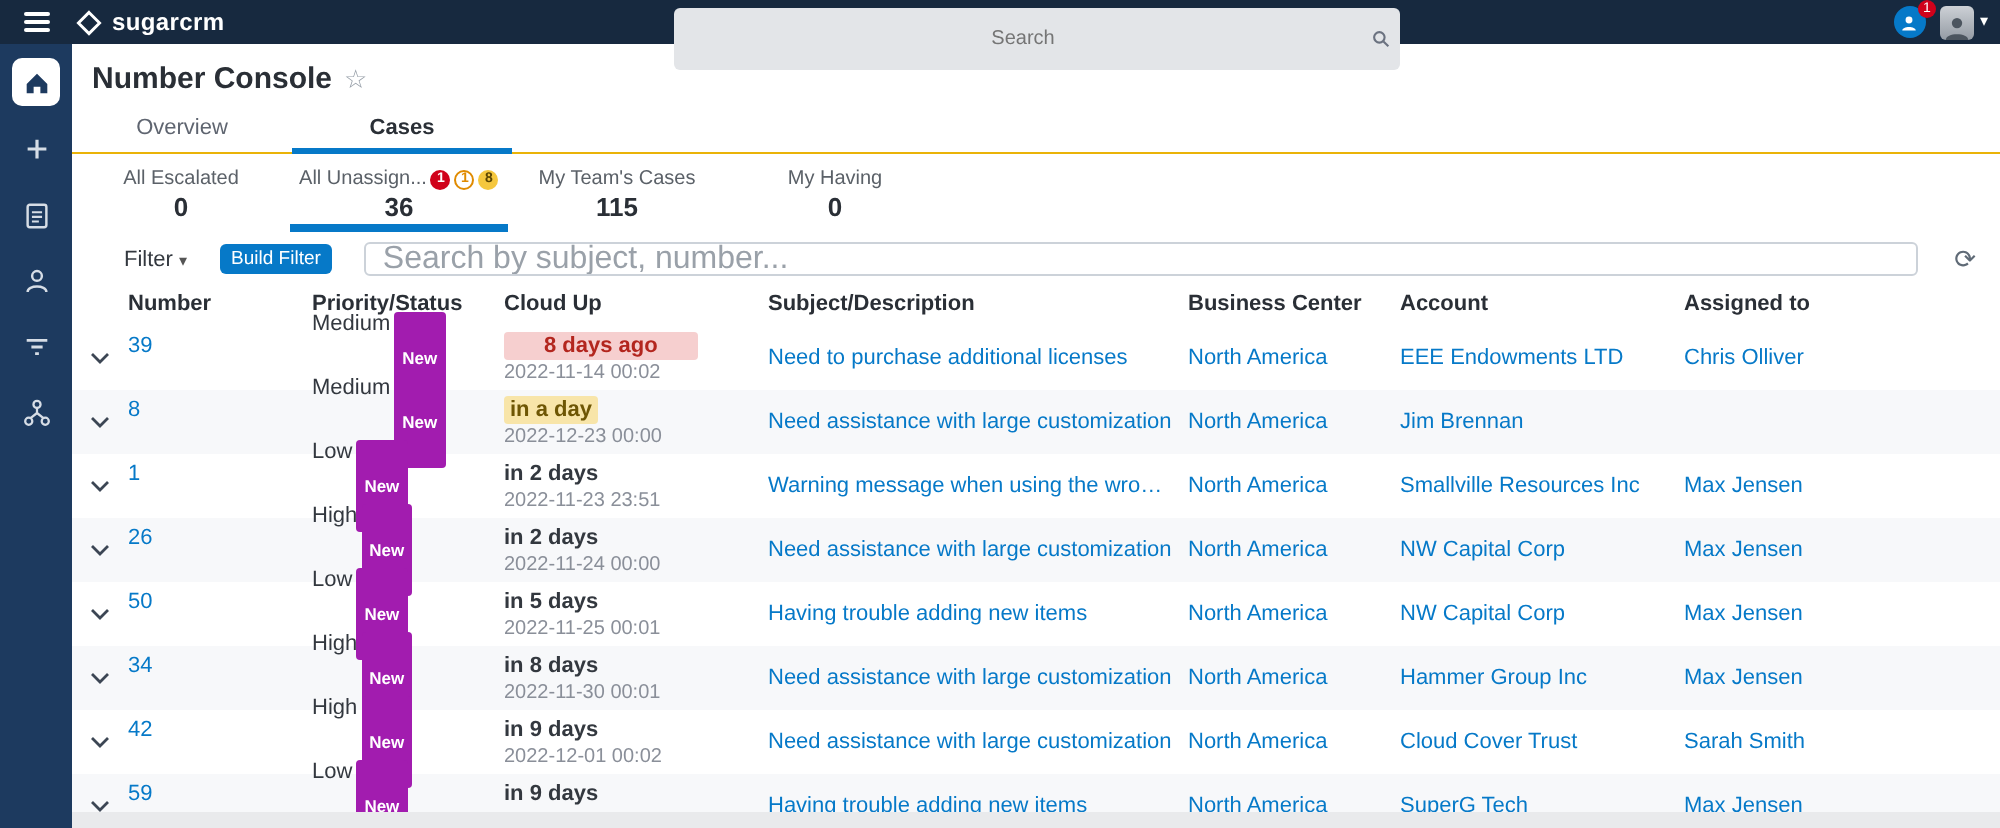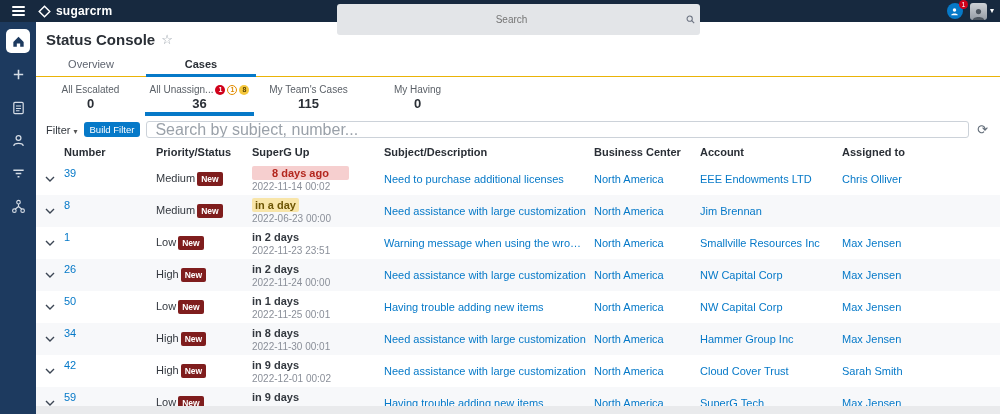--- a/index.html
+++ b/index.html
@@ -41,40 +41,40 @@
   .metrics{display:flex;padding-top:5px}
   .metric{width:109px;text-align:center;padding:2px 4px 5px;cursor:pointer;position:relative}
   .metric-label{font-size:10px;color:#5b6168;white-space:nowrap;overflow:hidden;display:flex;justify-content:center;align-items:center;gap:2px}
   .metric-value{font-size:13px;font-weight:bold;color:#2a2f36;margin-top:1px}
   .metric.active::after{content:"";position:absolute;left:0;right:0;bottom:0;height:4px;background:#0679c8}
   .mbadge{display:inline-block;min-width:10px;height:10px;line-height:10px;border-radius:5px;font-size:7px;font-weight:bold;text-align:center;padding:0 1px;flex:none}
   .mbadge.red{background:#d0021b;color:#fff}
   .mbadge.outline{background:#fff;border:1px solid #e08b00;color:#e08b00;line-height:8px}
   .mbadge.yellow{background:#f5c73d;color:#5a4500}
 
-  .filterbar{display:flex;align-items:center;gap:6px;padding:5px 10px 5px 10px}
+  .filterbar{display:flex;align-items:center;gap:16px;padding:5px 10px 5px 26px}
   .filter-dd{font-size:11px;color:#33383f;cursor:pointer;white-space:nowrap}
   .filter-dd .dd-caret{font-size:8px;color:#555}
   .build-filter{background:#0679c8;color:#fff;border:none;font-size:9.5px;padding:2px 6px;border-radius:3px;cursor:pointer;white-space:nowrap;font-family:inherit}
   .filter-search{flex:1;height:17px;border:1px solid #ccd2d9;border-radius:3px;font-size:16px;padding:0 8px;color:#555;outline:none;font-family:inherit}
   .filter-search::placeholder{color:#9aa1a9}
   .refresh-btn{background:none;border:none;cursor:pointer;color:#5f6a76;font-size:13px;line-height:1;padding:0 2px;font-family:inherit}
 
   
   .thead,.trow{display:grid;grid-template-columns:28px 92px 96px 132px 210px 106px 142px 1fr}
   .thead{font-size:11px;font-weight:bold;color:#2a2f36;padding:3px 0 5px;align-items:center}
   .th{padding-right:8px;white-space:nowrap;overflow:hidden;cursor:pointer}
   .trow{height:32px;align-items:center;font-size:11px}
   .trow.alt{background:#f7f8fa}
   .cell{padding-right:8px;overflow:hidden;white-space:nowrap;text-overflow:ellipsis}
   .c-chevron{display:flex;justify-content:center;align-items:center;cursor:pointer;padding:0}
   .c-number{align-self:start;padding-top:4px;color:#0679c8;cursor:pointer}
   .c-priority{display:flex;flex-direction:row;gap:2px;align-items:flex-start}
   .prio{color:#33383f}
-  .status-badge{display:inline-block;background:#7f1d1d;color:#fff;font-size:8.5px;font-weight:bold;padding:2px 4px;border-radius:2px;line-height:1.2}
+  .status-badge{display:inline-block;background:#a21caf;color:#fff;font-size:8.5px;font-weight:bold;padding:18px 4px;border-radius:2px;line-height:1.2}
   .c-follow{display:flex;flex-direction:column;gap:1px}
   .follow-rel{font-weight:bold;color:#33383f;display:inline-block;line-height:1.3}
   .follow-rel.overdue{background:#f6cfcf;color:#b3261e;padding:0 20px;border-radius:2px}
   .follow-rel.soon{background:#f8e5a9;color:#6e5604;padding:0 3px;border-radius:2px}
   .follow-date{font-size:10px;color:#8a8f99}
   .link{color:#0679c8;cursor:pointer}
 
   .hscroll{position:absolute;left:0;bottom:0;width:964px;height:8px;background:#e9eaec;cursor:pointer}
 </style>
 </head>
@@ -155,21 +155,21 @@
         <circle cx="3.6" cy="12.4" r="1.9" fill="none" stroke="#d6dde6" stroke-width="1.2"></circle>
         <circle cx="12.4" cy="12.4" r="1.9" fill="none" stroke="#d6dde6" stroke-width="1.2"></circle>
         <path d="M8 5.3 V8 M8 8 L4.4 10.9 M8 8 L11.6 10.9" stroke="#d6dde6" stroke-width="1.2" fill="none"></path>
       </svg>
   </div>
 </div>
 
 <div class="main">
 
   <div class="titlebar">
-    <span class="page-title">Status Console</span>
+    <span class="page-title">Number Console</span>
     <span class="fav-star">☆</span>
   </div>
 
   <div class="tabs">
     <div class="tab">Overview</div>
     <div class="tab active">Cases</div>
   </div>
 
   <div class="metrics">
     <div class="metric">
@@ -199,21 +199,21 @@
     <span class="filter-dd"><span>Filter</span> <span class="dd-caret">▾</span></span>
     <button class="build-filter">Build Filter</button>
     <input class="filter-search" type="text" placeholder="Search by subject, number..." style="">
     <button class="refresh-btn">⟳</button>
   </div>
 
   <div class="thead">
     <div class="th"></div>
     <div class="th">Number</div>
     <div class="th">Priority/Status</div>
-    <div class="th">SuperG Up</div>
+    <div class="th">Cloud Up</div>
     <div class="th">Subject/Description</div>
     <div class="th">Business Center</div>
     <div class="th">Account</div>
     <div class="th">Assigned to</div>
   </div>
 
   <div>
   <div class="trow">
     <div class="cell c-chevron">
       <svg width="10" height="6" viewBox="0 0 10 6">
@@ -241,21 +241,21 @@
             <path d="M1 1 L5 5 L9 1" fill="none" stroke="#3c4654" stroke-width="1.4"></path>
           </svg>
     </div>
     <div class="cell c-number">8</div>
     <div class="cell c-priority">
       <div class="prio">Medium</div>
       <span class="status-badge">New</span>
     </div>
     <div class="cell c-follow">
       <div><span class="follow-rel soon">in a day</span></div>
-      <div class="follow-date">2022-06-23 00:00</div>
+      <div class="follow-date">2022-12-23 00:00</div>
     </div>
     <div class="cell link c-subject">Need assistance with large customization</div>
     <div class="cell link c-bc">North America</div>
     <div class="cell link c-assigned">Jim Brennan</div>
   </div>
 
   <div class="trow">
     <div class="cell c-chevron">
       <svg width="10" height="6" viewBox="0 0 10 6">
             <path d="M1 1 L5 5 L9 1" fill="none" stroke="#3c4654" stroke-width="1.4"></path>
@@ -302,21 +302,21 @@
       <svg width="10" height="6" viewBox="0 0 10 6">
             <path d="M1 1 L5 5 L9 1" fill="none" stroke="#3c4654" stroke-width="1.4"></path>
           </svg>
     </div>
     <div class="cell c-number">50</div>
     <div class="cell c-priority">
       <div class="prio">Low</div>
       <span class="status-badge">New</span>
     </div>
     <div class="cell c-follow">
-      <div><span class="follow-rel">in 1 days</span></div>
+      <div><span class="follow-rel">in 5 days</span></div>
       <div class="follow-date">2022-11-25 00:01</div>
     </div>
     <div class="cell link c-subject">Having trouble adding new items</div>
     <div class="cell link c-bc">North America</div>
     <div class="cell link c-account">NW Capital Corp</div>
     <div class="cell link c-assigned">Max Jensen</div>
   </div>
 
   <div class="trow alt">
     <div class="cell c-chevron">

